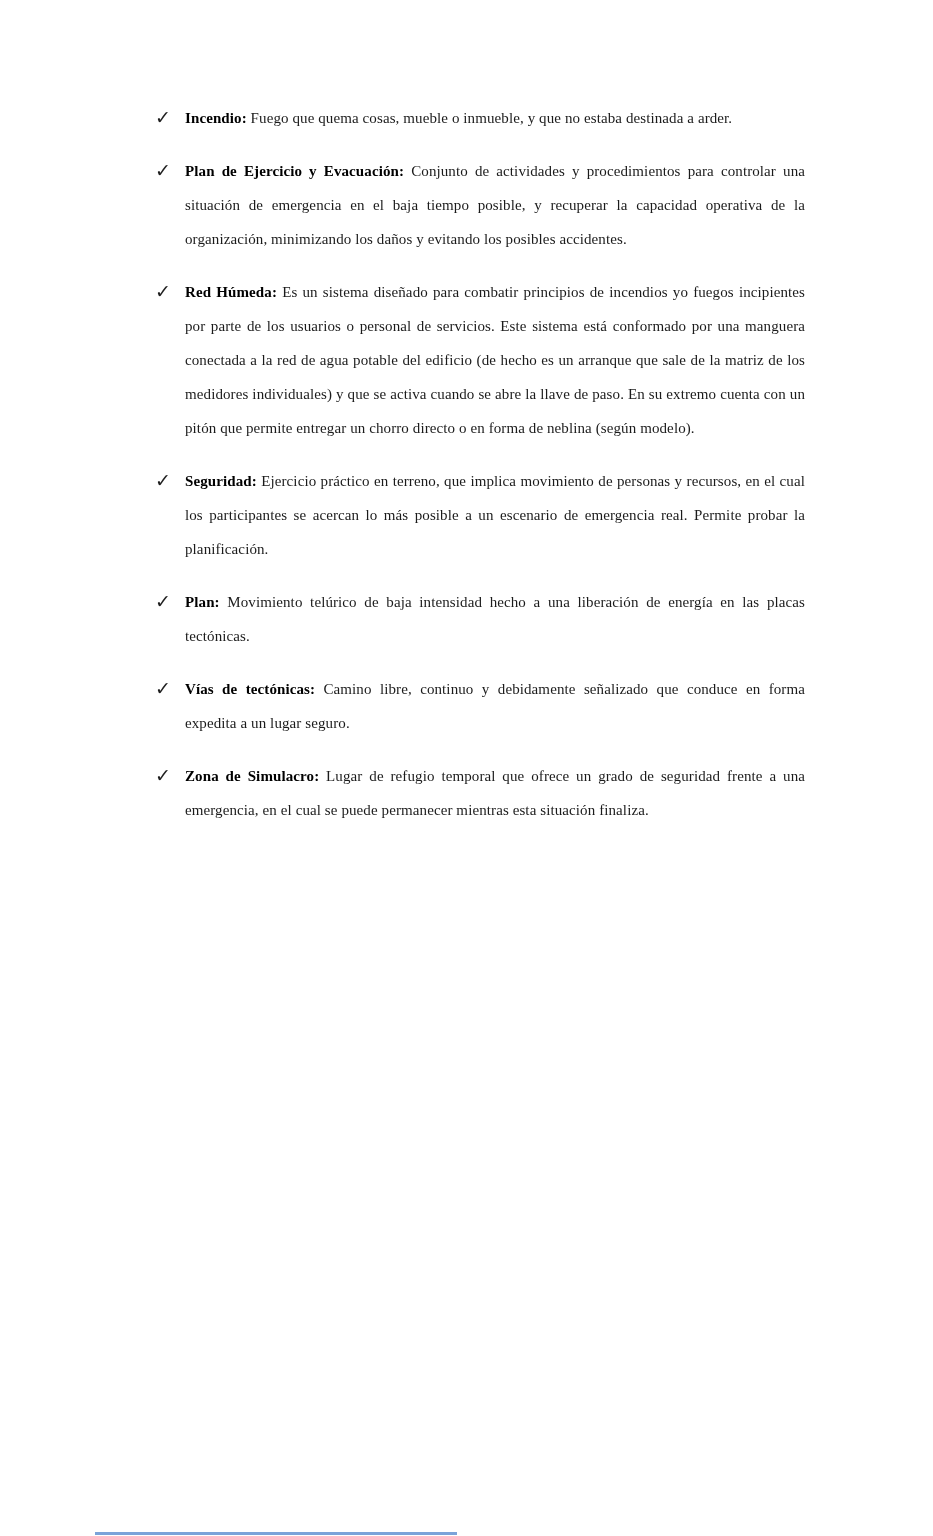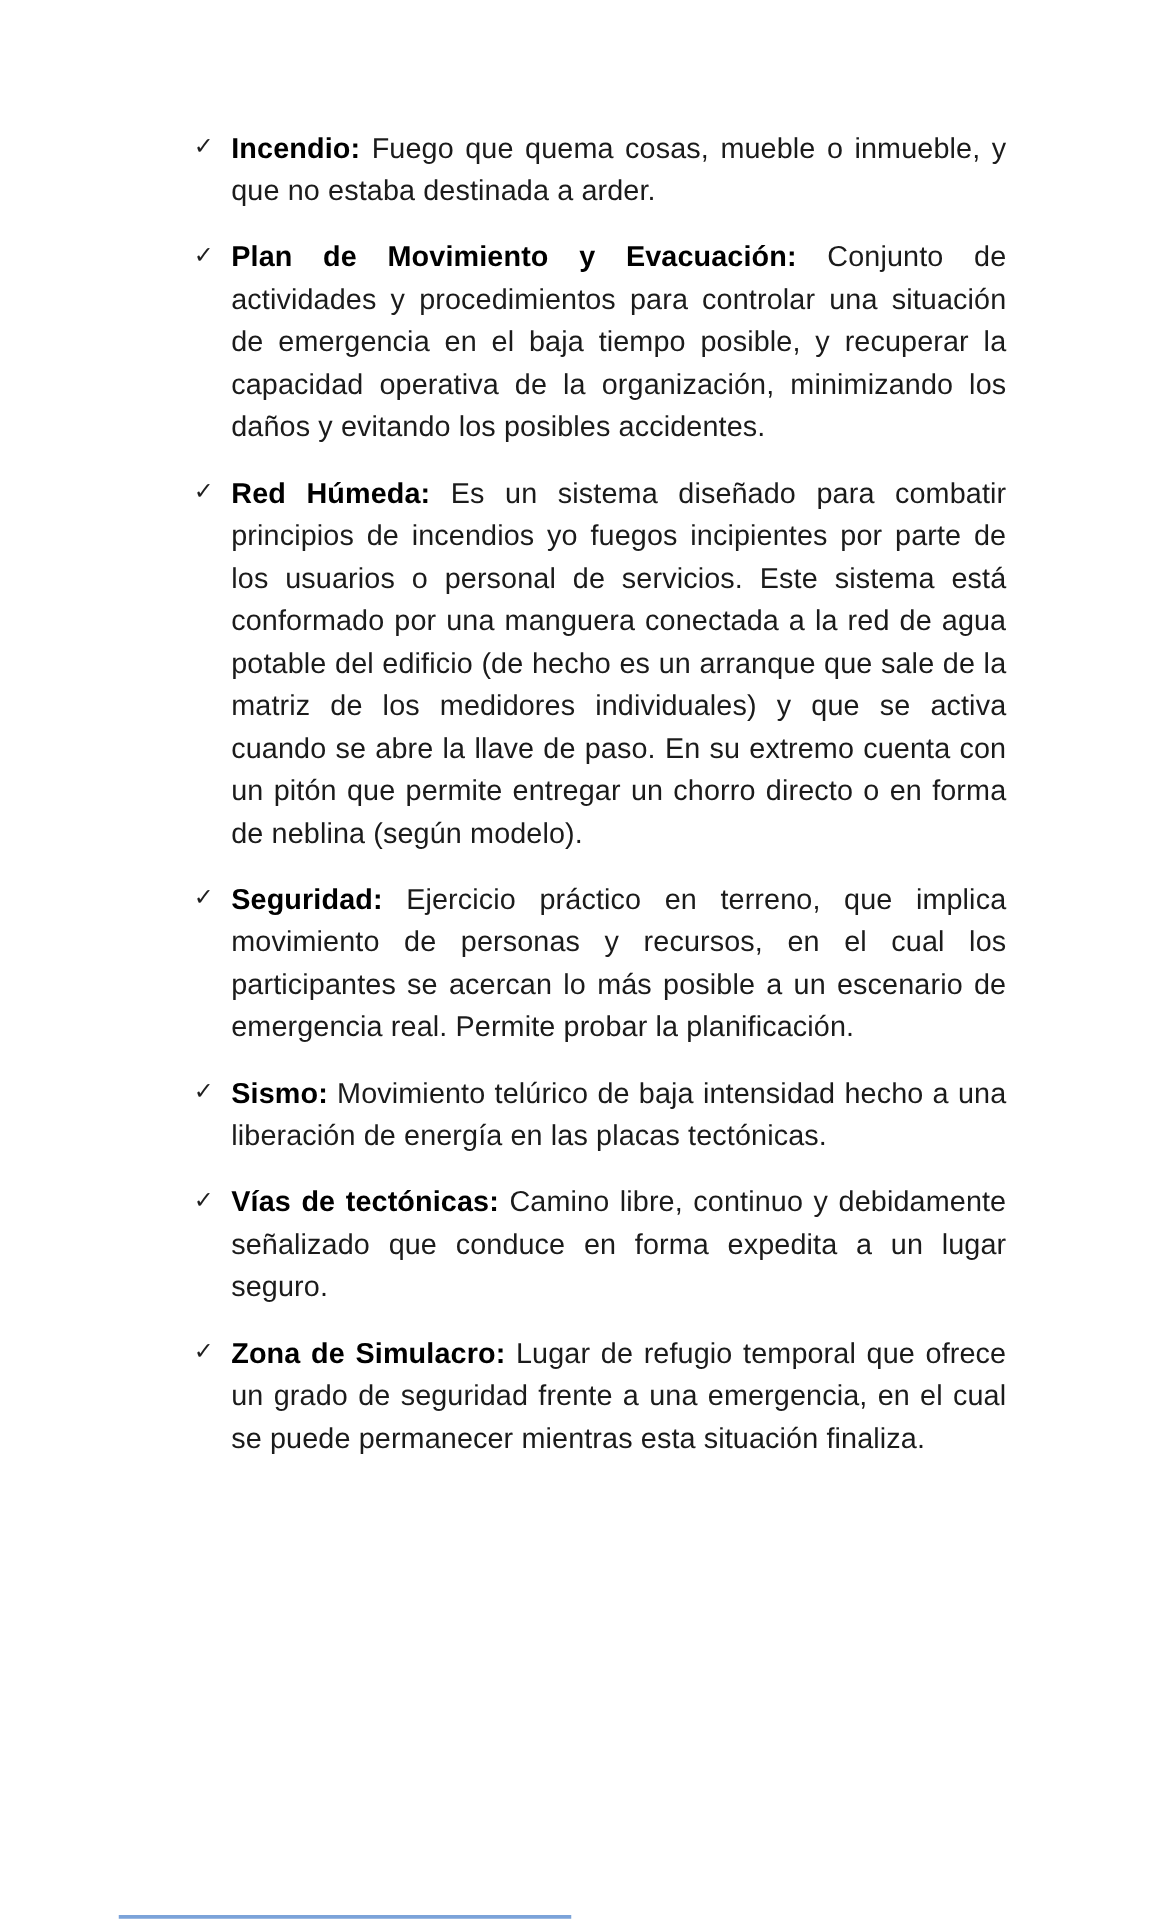--- a/index.html
+++ b/index.html
@@ -34,25 +34,26 @@
     flex: 0 0 30px;
     width: 30px;
     font-size: 19px;
     line-height: 34px;
     color: #1f1f1f;
     font-weight: 600;
   }
   .entry-text {
     flex: 1 1 auto;
     margin: 0;
-    font-size: 23px;
+    font-size: 15px;
     line-height: 34px;
     text-align: justify;
     letter-spacing: 0.1px;
     color: #1b1b1b;
+    font-family: Liberation Serif, serif;
   }
   .term {
     font-weight: bold;
     color: #000000;
   }
   .bottom-edge-line {
     position: absolute;
     left: 95px;
     top: 1532px;
     width: 362px;
@@ -67,36 +68,36 @@
 
   <ul class="glossary-list">
 
     <li class="glossary-item">
       <span class="check">✓</span>
       <p class="entry-text"><b class="term">Incendio:</b> <span>Fuego que quema cosas, mueble o inmueble, y que no estaba destinada a arder.</span></p>
     </li>
 
     <li class="glossary-item">
       <span class="check">✓</span>
-      <p class="entry-text"><b class="term">Plan de Movimiento y Evacuación:</b> <span>Conjunto de actividades y procedimientos para controlar una situación de emergencia en el baja tiempo posible, y recuperar la capacidad operativa de la organización, minimizando los daños y evitando los posibles accidentes.</span></p>
+      <p class="entry-text"><b class="term">Plan de Ejercicio y Evacuación:</b> <span>Conjunto de actividades y procedimientos para controlar una situación de emergencia en el baja tiempo posible, y recuperar la capacidad operativa de la organización, minimizando los daños y evitando los posibles accidentes.</span></p>
     </li>
 
     <li class="glossary-item">
       <span class="check">✓</span>
       <p class="entry-text"><b class="term">Red Húmeda:</b> <span>Es un sistema diseñado para combatir principios de incendios yo fuegos incipientes por parte de los usuarios o personal de servicios. Este sistema está conformado por una manguera conectada a la red de agua potable del edificio (de hecho es un arranque que sale de la matriz de los medidores individuales) y que se activa cuando se abre la llave de paso. En su extremo cuenta con un pitón que permite entregar un chorro directo o en forma de neblina (según modelo).</span></p>
     </li>
 
     <li class="glossary-item">
       <span class="check">✓</span>
       <p class="entry-text"><b class="term">Seguridad:</b> <span>Ejercicio práctico en terreno, que implica movimiento de personas y recursos, en el cual los participantes se acercan lo más posible a un escenario de emergencia real. Permite probar la planificación.</span></p>
     </li>
 
     <li class="glossary-item">
       <span class="check">✓</span>
-      <p class="entry-text"><b class="term">Sismo:</b> <span>Movimiento telúrico de baja intensidad hecho a una liberación de energía en las placas tectónicas.</span></p>
+      <p class="entry-text"><b class="term">Plan:</b> <span>Movimiento telúrico de baja intensidad hecho a una liberación de energía en las placas tectónicas.</span></p>
     </li>
 
     <li class="glossary-item">
       <span class="check">✓</span>
       <p class="entry-text"><b class="term">Vías de tectónicas:</b> <span>Camino libre, continuo y debidamente señalizado que conduce en forma expedita a un lugar seguro.</span></p>
     </li>
 
     <li class="glossary-item">
       <span class="check">✓</span>
       <p class="entry-text"><b class="term">Zona de Simulacro:</b> <span>Lugar de refugio temporal que ofrece un grado de seguridad frente a una emergencia, en el cual se puede permanecer mientras esta situación finaliza.</span></p>

